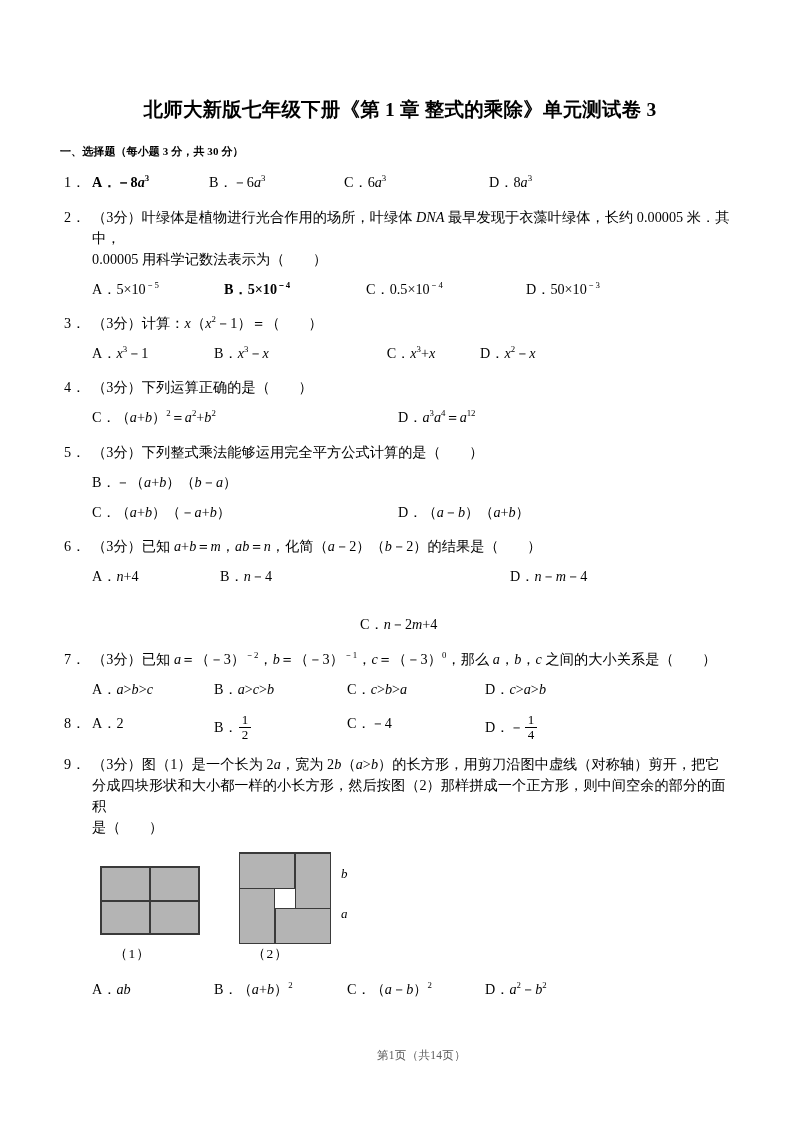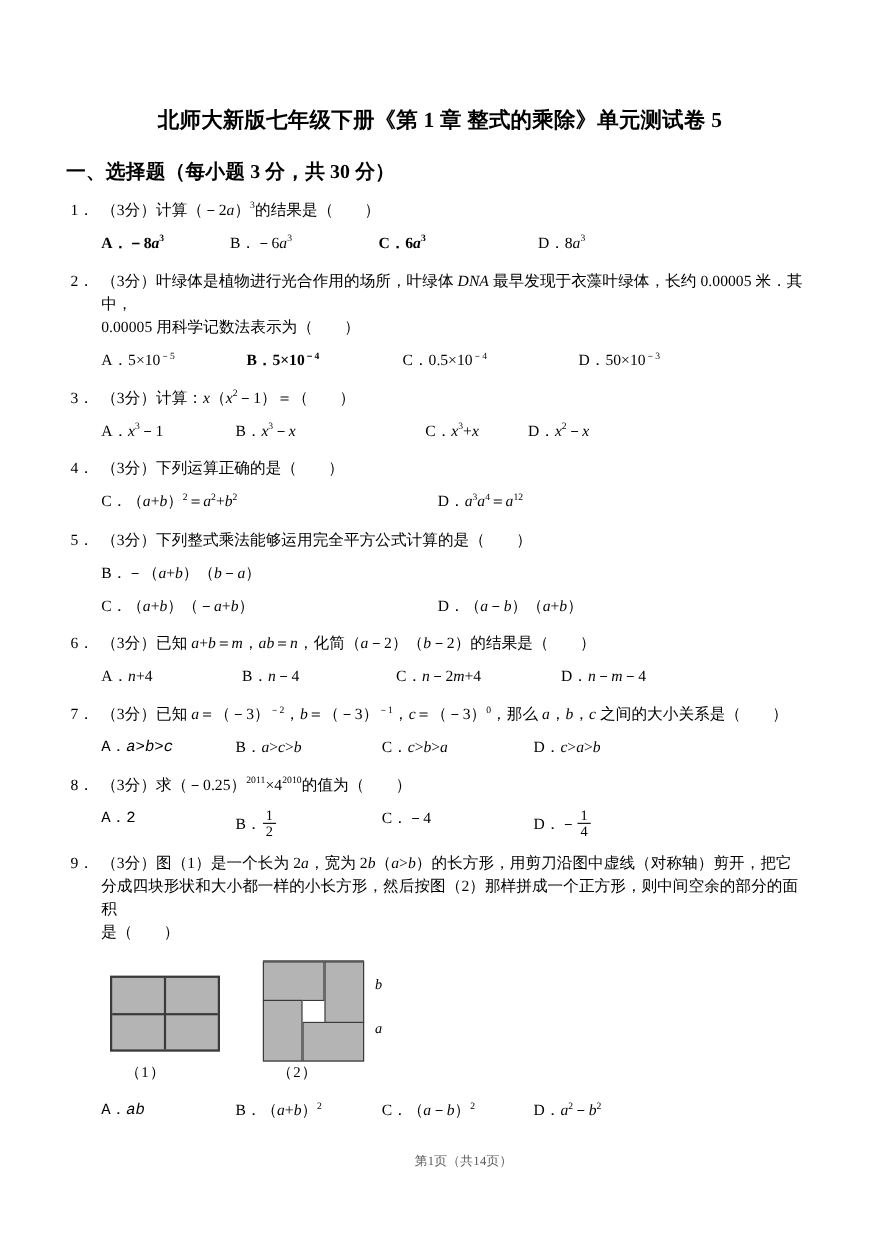--- a/index.html
+++ b/index.html
@@ -28,21 +28,21 @@
     font-size: 19.5px;
     font-weight: bold;
     letter-spacing: 0.2px;
     margin-top: 98px;
     line-height: 1.25;
     white-space: nowrap;
   }
 
   
   .section-head {
-    font-size: 18px;
+    font-size: 11px;
     font-weight: bold;
     margin-top: 22px;
     margin-left: -2px;
     letter-spacing: 0.1px;
   }
 
   
   .q {
     margin-top: 13px;
     font-size: 14.2px;
@@ -71,35 +71,35 @@
     margin-top: 9px;
     font-size: 14.2px;
     line-height: 1.5;
   }
   .opts.two-col .opt { width: 50%; }
   .opts.four-col .opt { width: 25%; }
   .opt { white-space: nowrap; }
 
   .opts.g1 .opt:nth-child(1) { width: 117px; font-weight: bold; }
   .opts.g1 .opt:nth-child(2) { width: 135px; }
-  .opts.g1 .opt:nth-child(3) { width: 145px; font-weight: bold; }
+  .opts.g1 .opt:nth-child(3) { width: 145px; }
 
   .opts.g2 .opt:nth-child(1) { width: 132px; }
   .opts.g2 .opt:nth-child(2) { width: 142px; font-weight: bold; }
   .opts.g2 .opt:nth-child(3) { width: 160px; }
 
   .opts.g3 .opt:nth-child(1) { width: 122px; }
   .opts.g3 .opt:nth-child(2) { width: 128px; }
   .opts.g3 .opt:nth-child(3) { width: 138px; text-align: center; }
 
   .opts.g4 .opt:nth-child(1) { width: 128px; }
   .opts.g4 .opt:nth-child(2) { width: 140px; }
-  .opts.g4 .opt:nth-child(3) { width: 150px; }
-
-  .opts.g5 .opt:nth-child(1) { width: 122px; font-family: Liberation Mono, monospace; }
+  .opts.g4 .opt:nth-child(3) { width: 150px; margin-top: 48px; }
+
+  .opts.g5 .opt:nth-child(1) { width: 122px; }
   .opts.g5 .opt:nth-child(2) { width: 133px; }
   .opts.g5 .opt:nth-child(3) { width: 138px; }
 
   .opts.wide2 .opt:nth-child(1) { width: 306px; }
 
   i, .it { font-style: italic; }
   sup { font-size: 0.62em; vertical-align: super; line-height: 0; }
 
   
   .frac {
@@ -190,28 +190,27 @@
     color: #5a5a5a;
     letter-spacing: 0.3px;
     margin-left: 31px;
   }
 </style>
 </head>
 <body>
 
 <div class="page">
 
-  <div class="doc-title">北师大新版七年级下册《第 1 章 整式的乘除》单元测试卷 5</div>
+  <div class="doc-title">北师大新版七年级下册《第 1 章 整式的乘除》单元测试卷 3</div>
 
   <div class="section-head">一、选择题（每小题 3 分，共 30 分）</div>
 
   <div class="q">
     <div class="q-stem">
       <span class="q-num">1．</span>
-      <span>（3分）计算（－2<i>a</i>）<sup>3</sup>的结果是（　　）</span>
     </div>
     <div class="opts four-col g1">
       <span class="opt">A．－8<i>a</i><sup>3</sup></span>
       <span class="opt">B．－6<i>a</i><sup>3</sup></span>
       <span class="opt">C．6<i>a</i><sup>3</sup></span>
       <span class="opt">D．8<i>a</i><sup>3</sup></span>
     </div>
   </div>
 
   <div class="q">
@@ -288,21 +287,20 @@
       <span class="opt">A．<i>a</i>&gt;<i>b</i>&gt;<i>c</i></span>
       <span class="opt">B．<i>a</i>&gt;<i>c</i>&gt;<i>b</i></span>
       <span class="opt">C．<i>c</i>&gt;<i>b</i>&gt;<i>a</i></span>
       <span class="opt">D．<i>c</i>&gt;<i>a</i>&gt;<i>b</i></span>
     </div>
   </div>
 
   <div class="q">
     <div class="q-stem">
       <span class="q-num">8．</span>
-      <span>（3分）求（－0.25）<sup>2011</sup>×4<sup>2010</sup>的值为（　　）</span>
     </div>
     <div class="opts four-col g5">
       <span class="opt">A．2</span>
       <span class="opt">B．<span class="frac"><span class="num">1</span><span class="den">2</span></span></span>
       <span class="opt">C．－4</span>
       <span class="opt">D．<span>－</span><span class="frac"><span class="num">1</span><span class="den">4</span></span></span>
     </div>
   </div>
 
   <div class="q">

